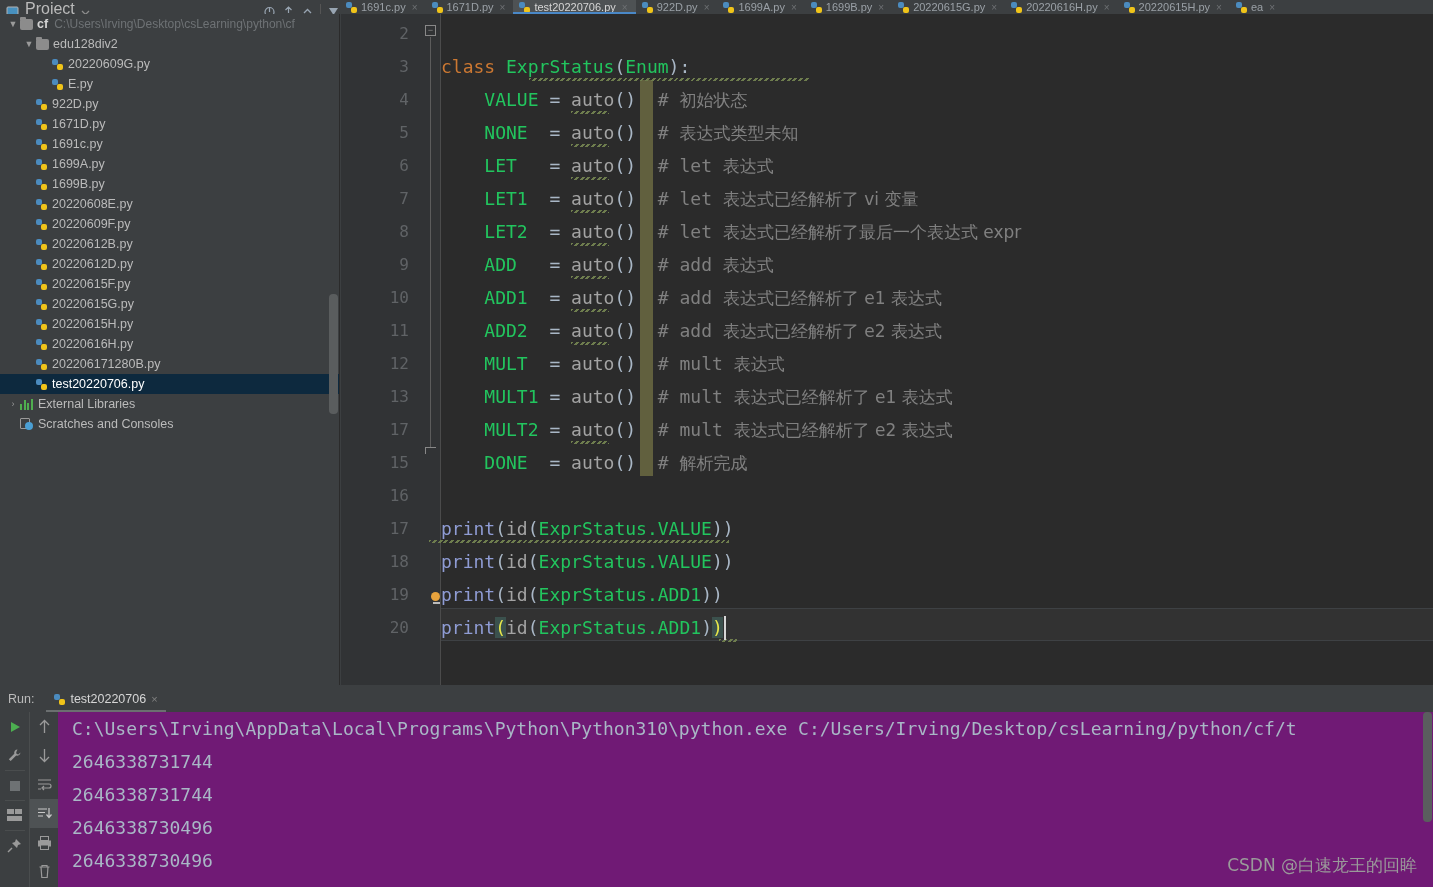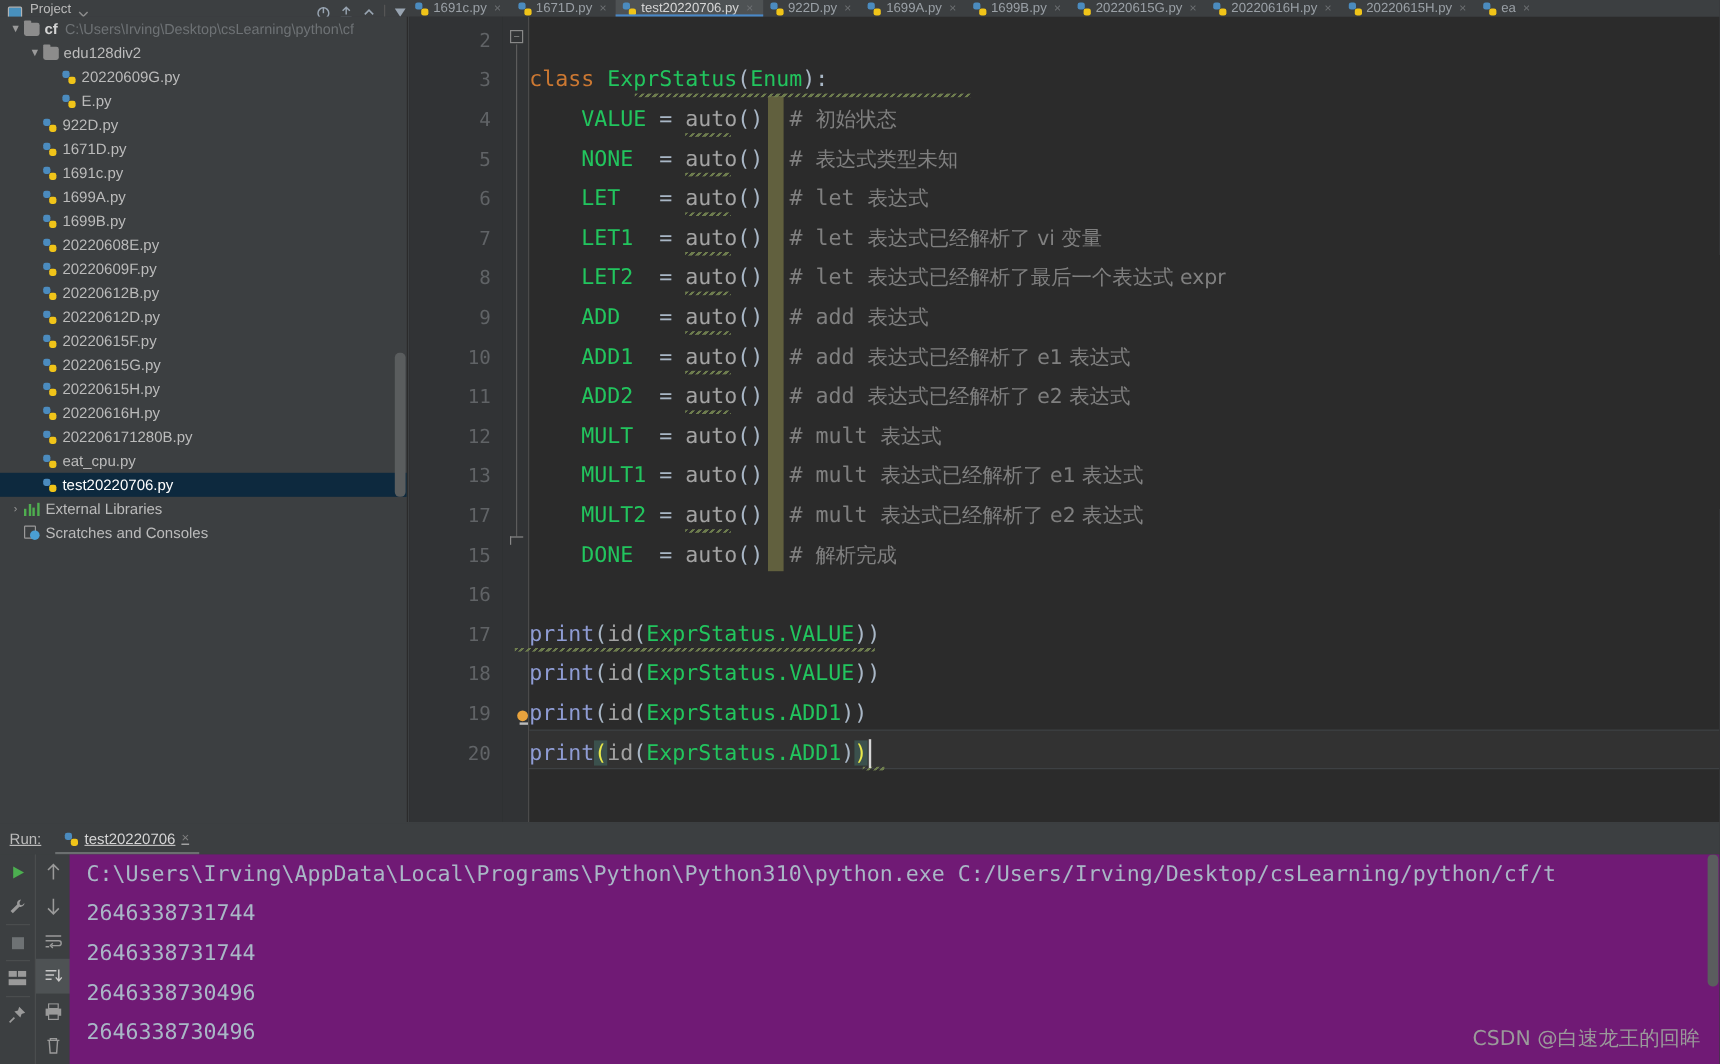--- a/index.html
+++ b/index.html
@@ -8,21 +8,21 @@
     background: #3c3f41;
     font-family: "Liberation Sans", sans-serif;
     overflow: hidden;
   }
   #app { position: relative; width: 1433px; height: 887px; }
 
   
   .topstrip { position:absolute; left:0; top:0; width:1433px; height:14px; background:#3c3f41; }
   .proj-tool { position:absolute; left:0; top:0; width:340px; height:14px; background:#3c3f41;
     display:flex; align-items:flex-end; gap:6px; padding-left:6px; overflow:hidden; }
-  .proj-tool .pt-label { color:#bbbbbb; font-size:11px; line-height:11px; }
+  .proj-tool .pt-label { color:#bbbbbb; font-size:16px; line-height:11px; }
   .mini-ico { width:13px; height:11px; opacity:.85; display:inline-block; }
   .tabstrip { position:absolute; left:340px; top:0; width:1093px; height:14px;
     background:#3c3f41; display:flex; align-items:flex-end; overflow:hidden; }
   .tab { height:14px; display:flex; align-items:center; gap:4px; padding:0 8px 0 6px;
     font-size:11px; color:#9aa0a6; white-space:nowrap; position:relative; flex:0 0 auto; }
   .tab.active { background:#4e5254; color:#d6d6d6; }
   .tab.active::after { content:""; position:absolute; left:0; right:0; bottom:0; height:2px; background:#4a88c7; }
   .tab .x { color:#6e7174; font-size:10px; margin-left:2px; }
 
   
@@ -86,21 +86,21 @@
   .squig { position:absolute; height:3px;
     background-image:repeating-linear-gradient(135deg,#6e7d4e 0 2px, transparent 2px 4px); }
   .bulb { position:absolute; width:11px; height:13px; }
   .bulb .b { width:9px; height:9px; border-radius:50%; background:#e8a33d; }
   .bulb .s { width:7px; height:2px; margin:1px auto 0; background:#bbbbbb; }
   .caret { position:absolute; width:2px; background:#d6d6d6; }
 
   
   .runpanel { position:absolute; left:0; top:686px; width:1433px; height:201px; background:#3c3f41; }
   .run-head { position:absolute; left:0; top:0; width:1433px; height:26px;
-    display:flex; align-items:center; font-size:12.5px; color:#bbbbbb;text-decoration:underline; }
+    display:flex; align-items:center; font-size:12.5px; color:#bbbbbb; }
   .run-label { margin-left:8px; margin-right:12px; color:#bbbbbb; }
   .run-tab { display:flex; align-items:center; gap:5px; height:26px; padding:0 8px;
     position:relative; color:#d6d6d6; }
   .run-tab::after { content:""; position:absolute; left:0; right:0; bottom:0; height:2px; background:#6b6f70; }
   .run-tab .x { color:#808080; font-size:11px; }
   .run-side { position:absolute; left:0; top:26px; width:58px; height:175px; background:#3c3f41; }
   .side-col { position:absolute; top:0; width:29px; height:175px;
     display:flex; flex-direction:column; align-items:center; gap:0; }
   .side-col.a { left:0; } .side-col.b { left:29px; border-left:1px solid #4a4d4e; }
   .sbtn { width:29px; height:29px; display:flex; align-items:center; justify-content:center;
@@ -315,26 +315,20 @@
         <span class="arrow blank">·</span>
         <span class="pyico" style="margin-right:5px"></span>
         <span class="tree-label">20220616H.py</span>
       </div>
       <div class="tree-row">
         <span style="width:22px;flex:0 0 auto"></span>
         <span class="arrow blank">·</span>
         <span class="pyico" style="margin-right:5px"></span>
         <span class="tree-label">202206171280B.py</span>
       </div>
-      <div class="tree-row">
-        <span style="width:22px;flex:0 0 auto"></span>
-        <span class="arrow blank">·</span>
-        <span class="pyico" style="margin-right:5px"></span>
-        <span class="tree-label">eat_cpu.py</span>
-      </div>
       <div class="tree-row selected">
         <span style="width:22px;flex:0 0 auto"></span>
         <span class="arrow blank">·</span>
         <span class="pyico" style="margin-right:5px"></span>
         <span class="tree-label">test20220706.py</span>
       </div>
       <div class="tree-row">
         <span style="width:6px;flex:0 0 auto"></span>
         <span class="arrow">›</span>
         <span class="libico">

